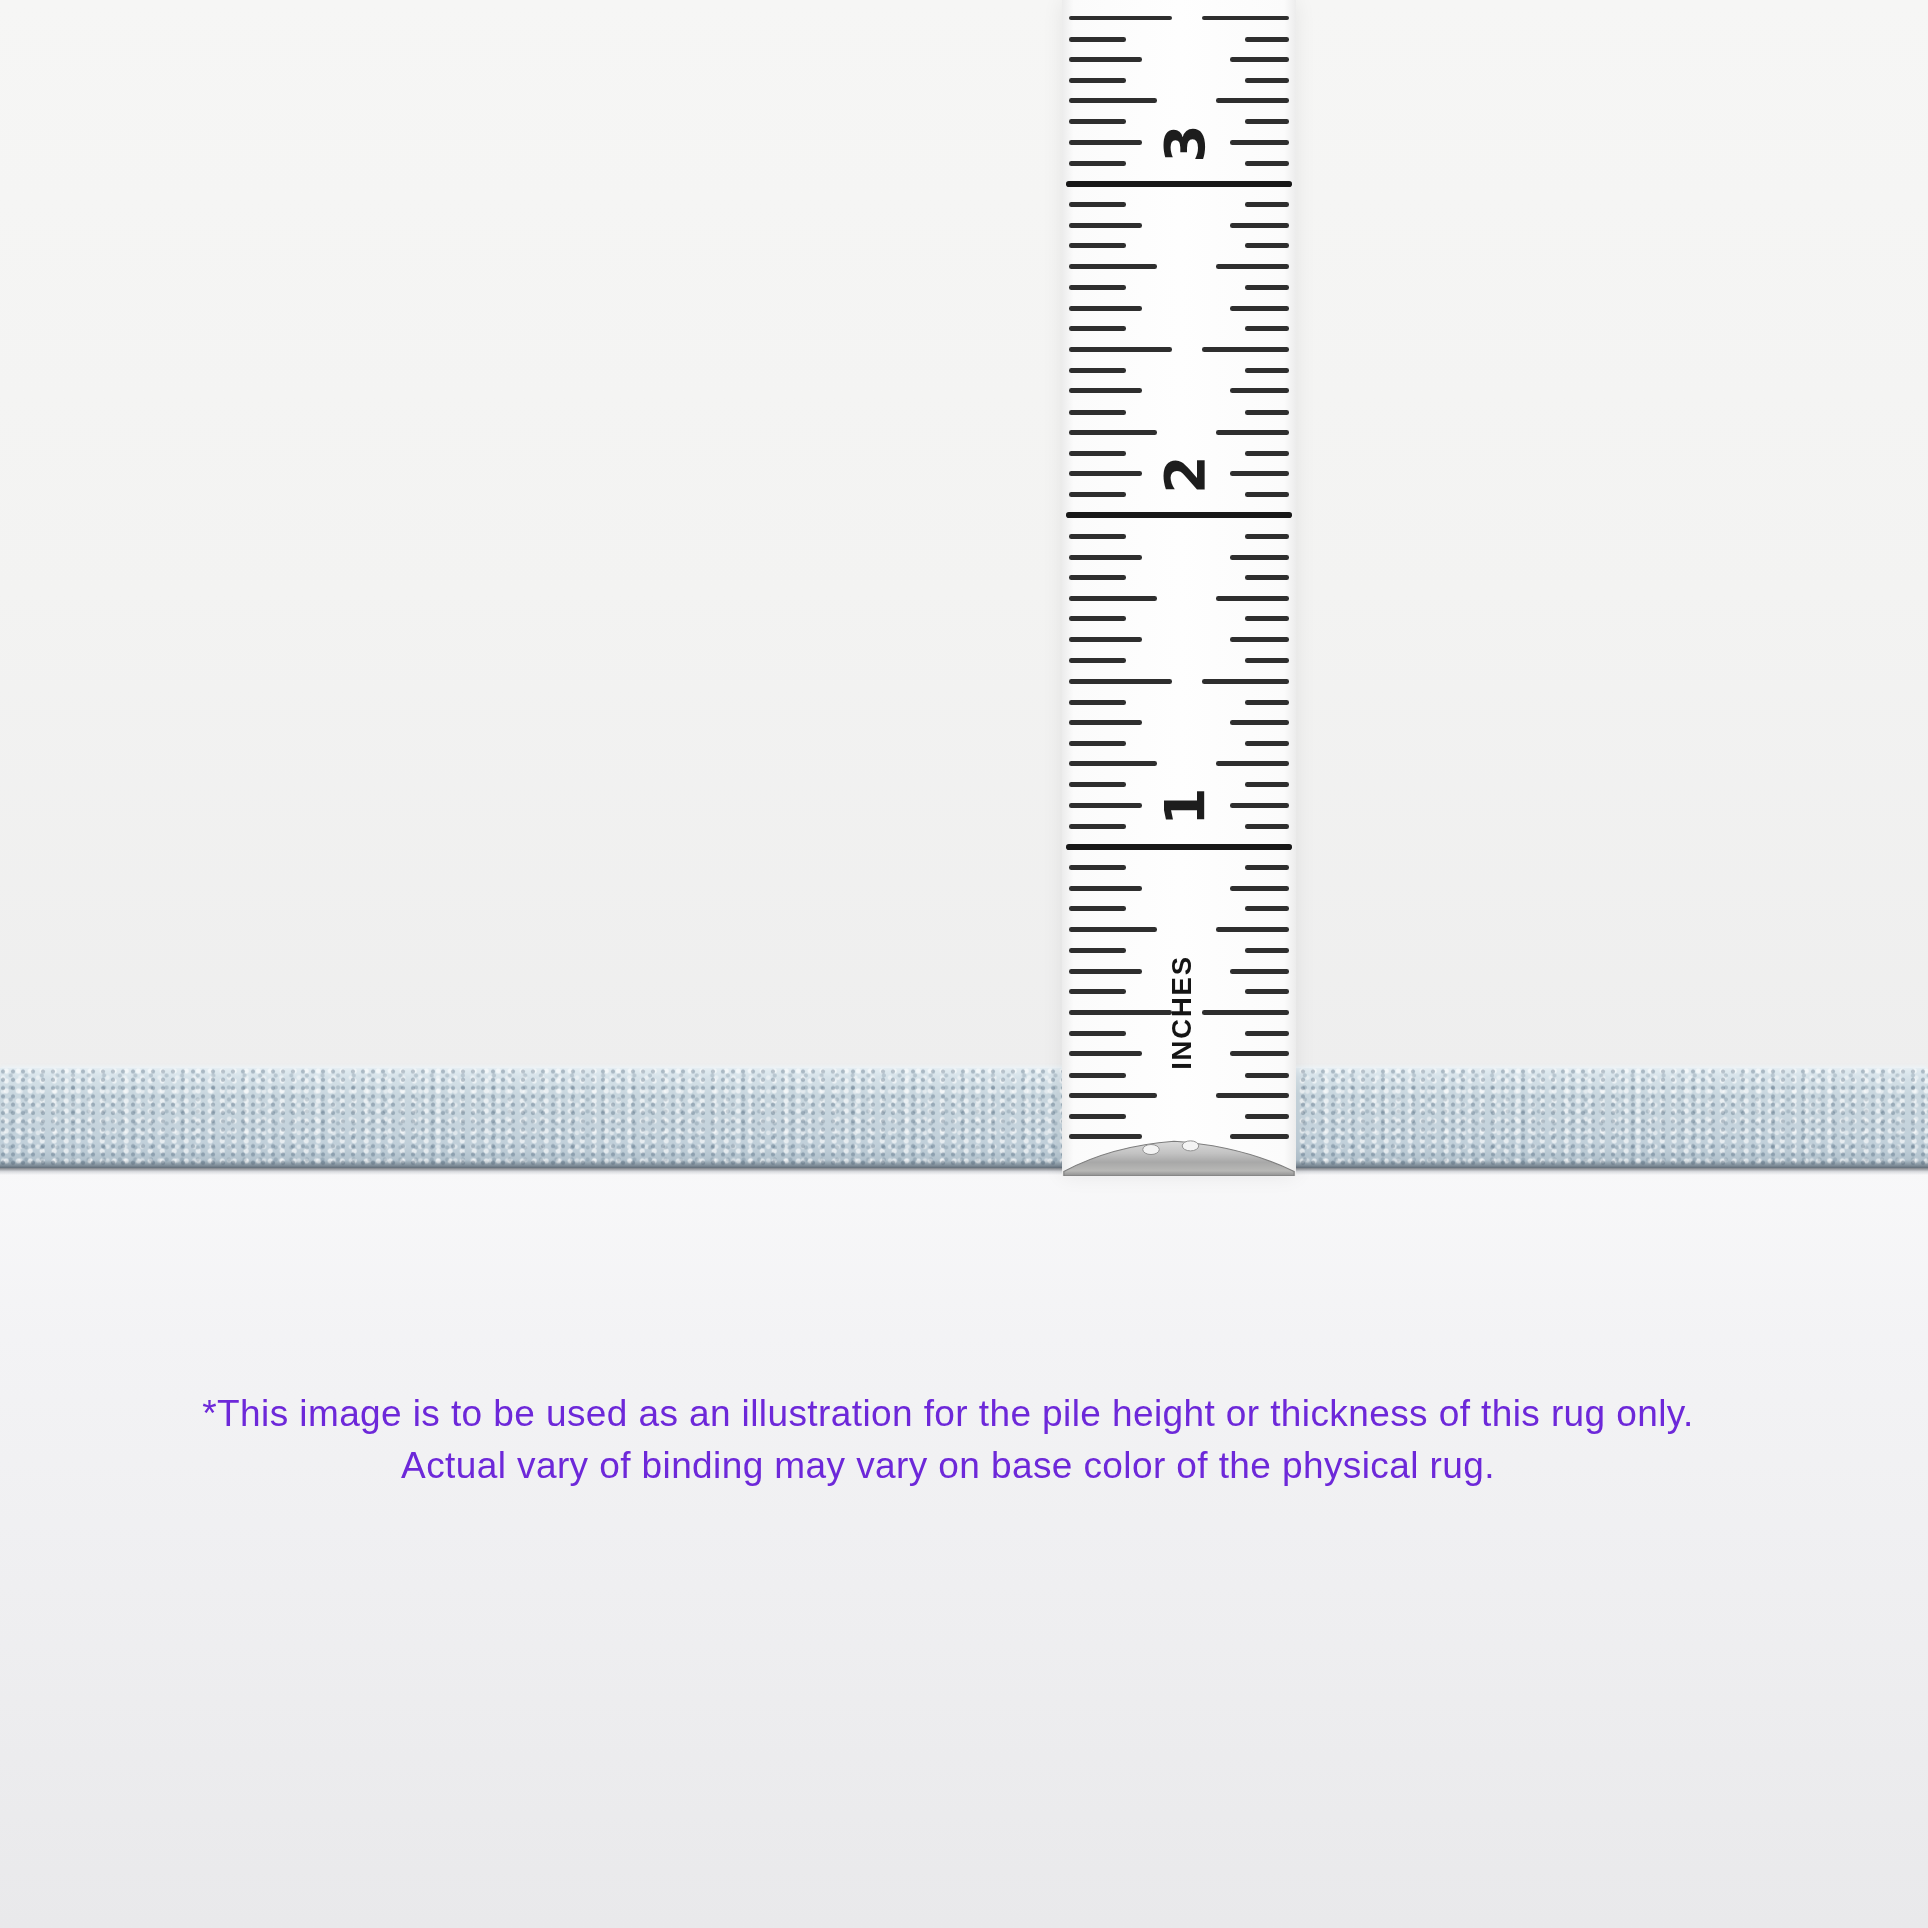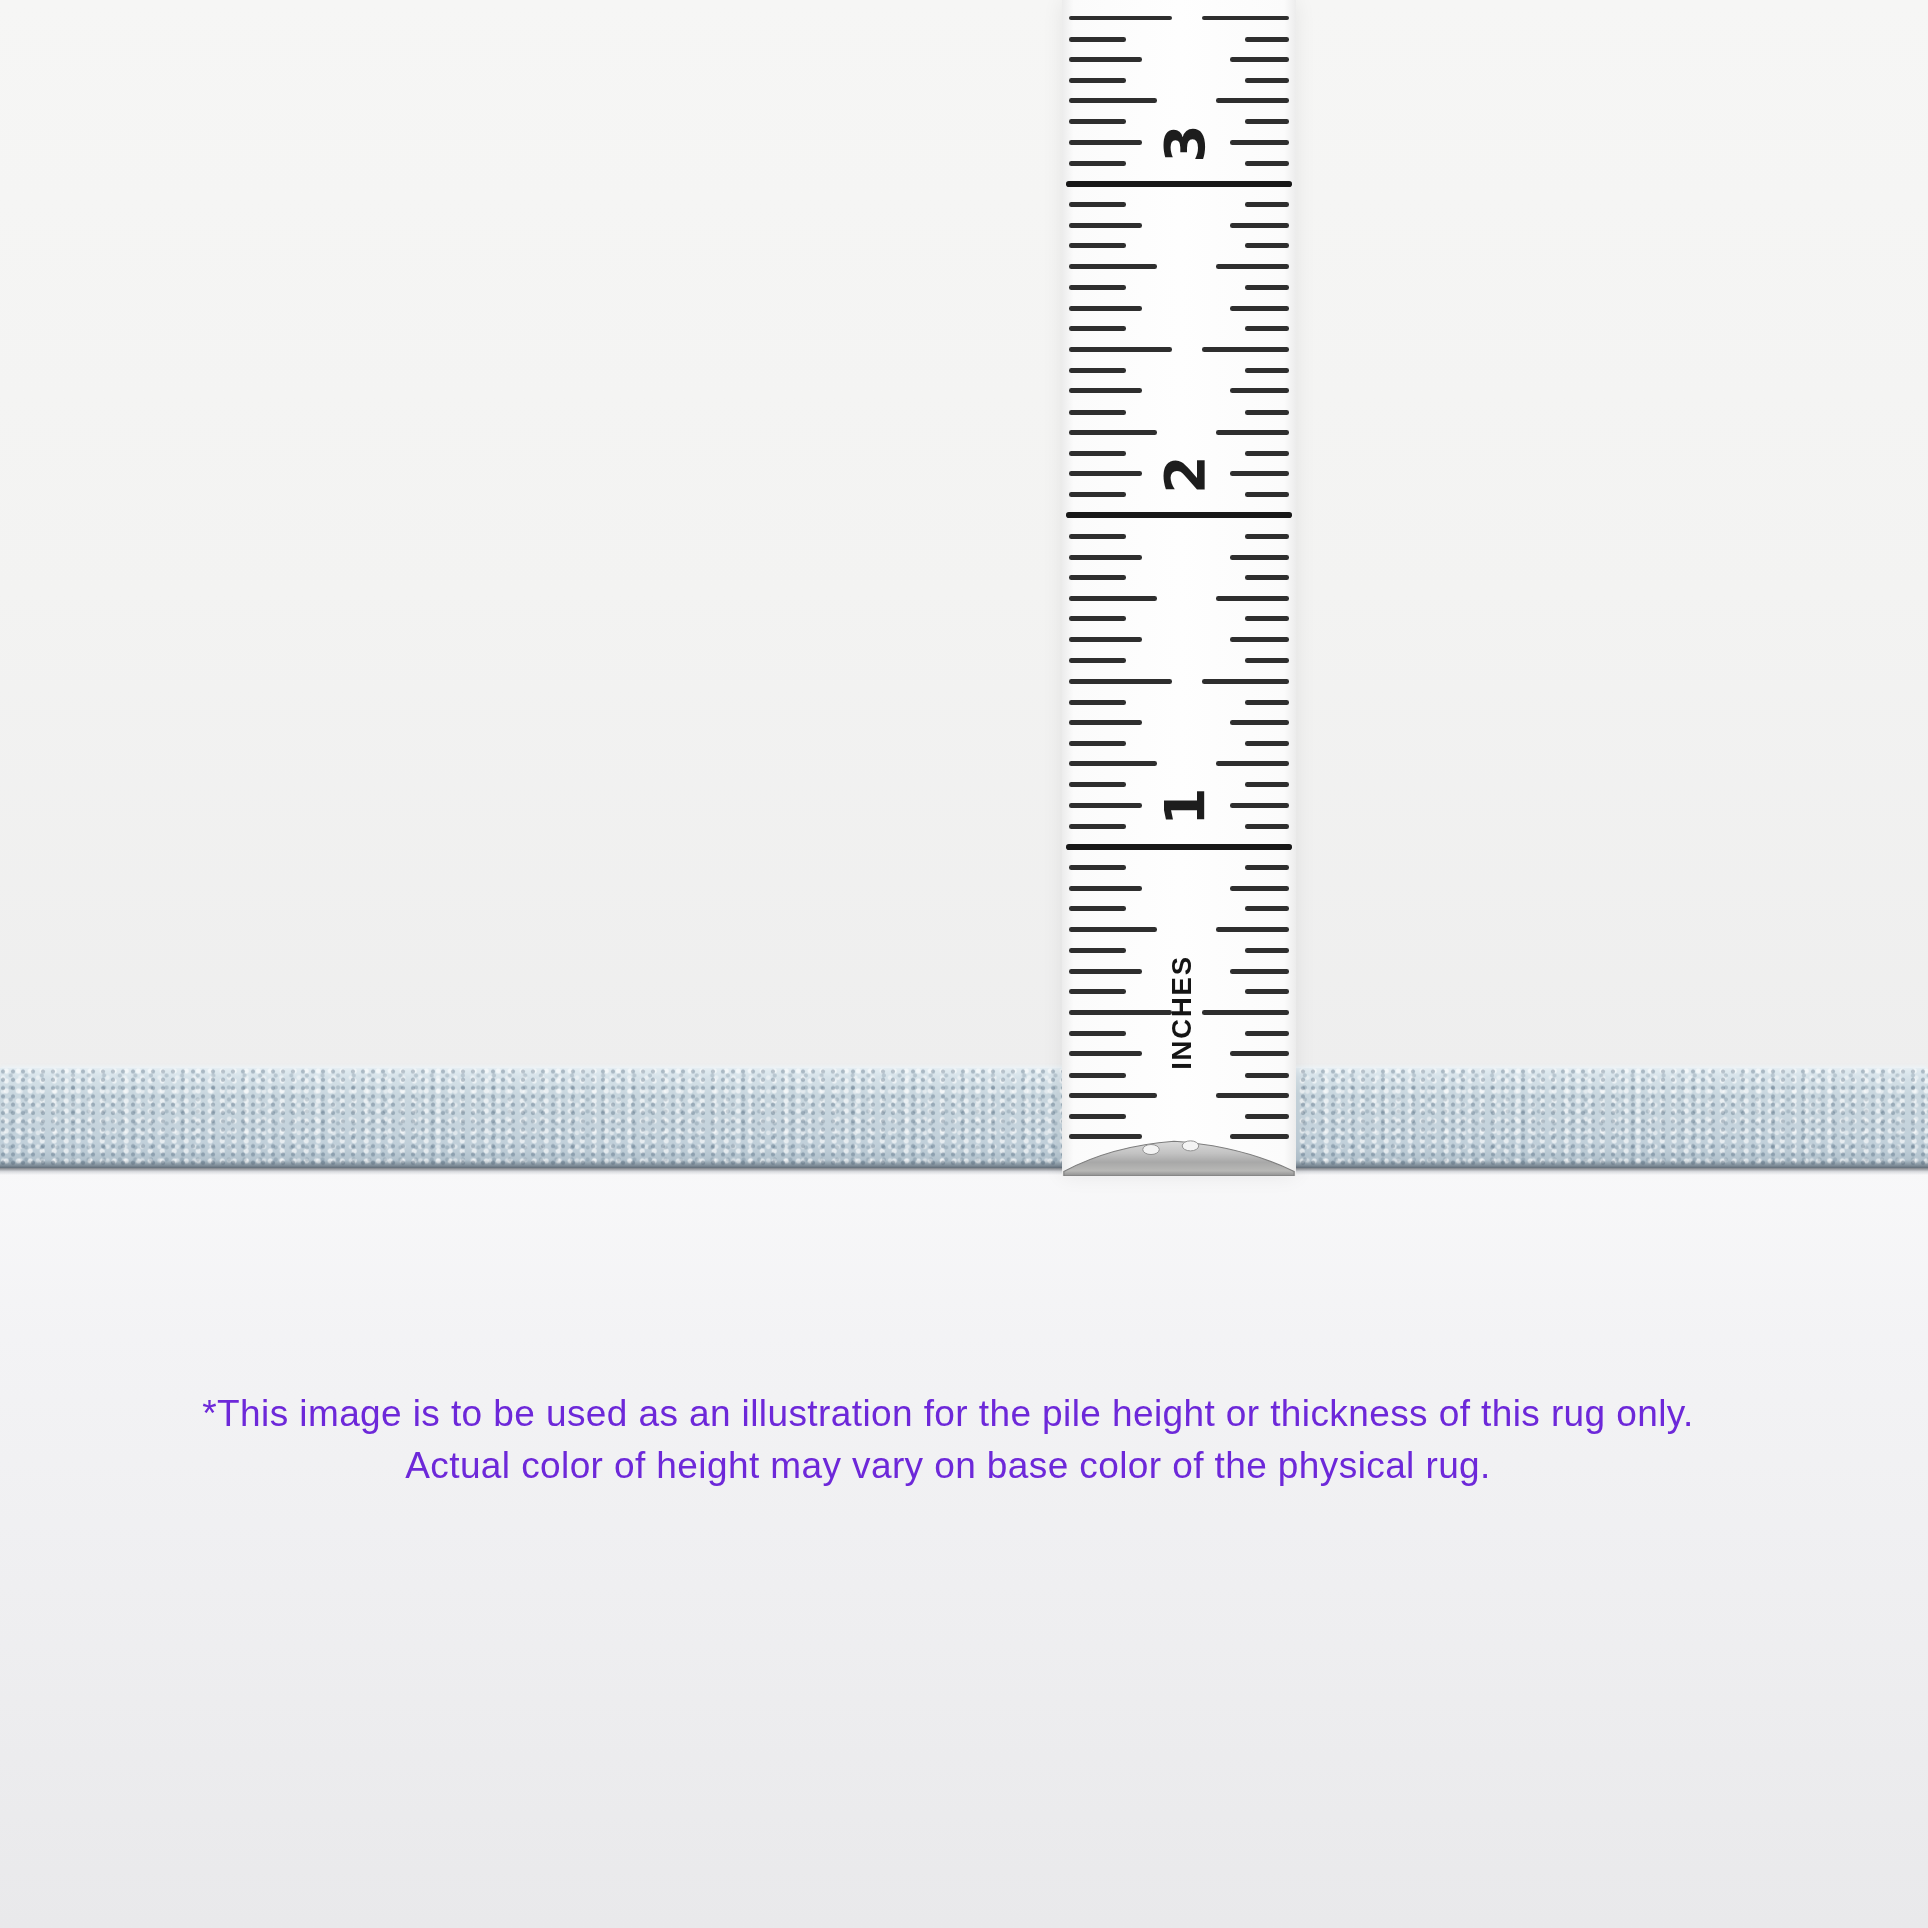--- a/index.html
+++ b/index.html
@@ -209,17 +209,17 @@
         </linearGradient>
       </defs>
       <path d="M2,46 L2,41 Q55,13 122,8 Q195,13 253,41 L253,46 Z" fill="url(#metalGrad)" stroke="#7d7d7d" stroke-width="1.2"></path>
       <ellipse cx="97" cy="17" rx="9" ry="5.5" fill="#f4f4f4" stroke="#8a8a8a" stroke-width="1"></ellipse>
       <ellipse cx="140" cy="13" rx="9" ry="5.5" fill="#f4f4f4" stroke="#8a8a8a" stroke-width="1"></ellipse>
     </svg>
   </div>
 
   <div class="disclaimer">
     <div>*This image is to be used as an illustration for the pile height or thickness of this rug only.</div>
-    <div>Actual color of height may vary on base color of the physical rug.</div>
+    <div>Actual vary of binding may vary on base color of the physical rug.</div>
   </div>
 
 </div>
 
 
 </body></html>

